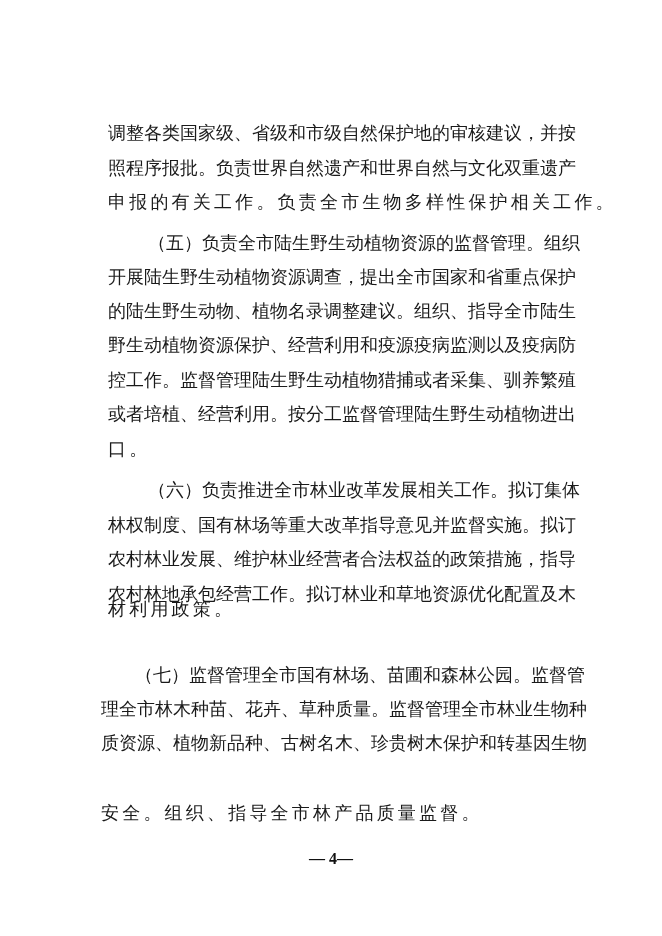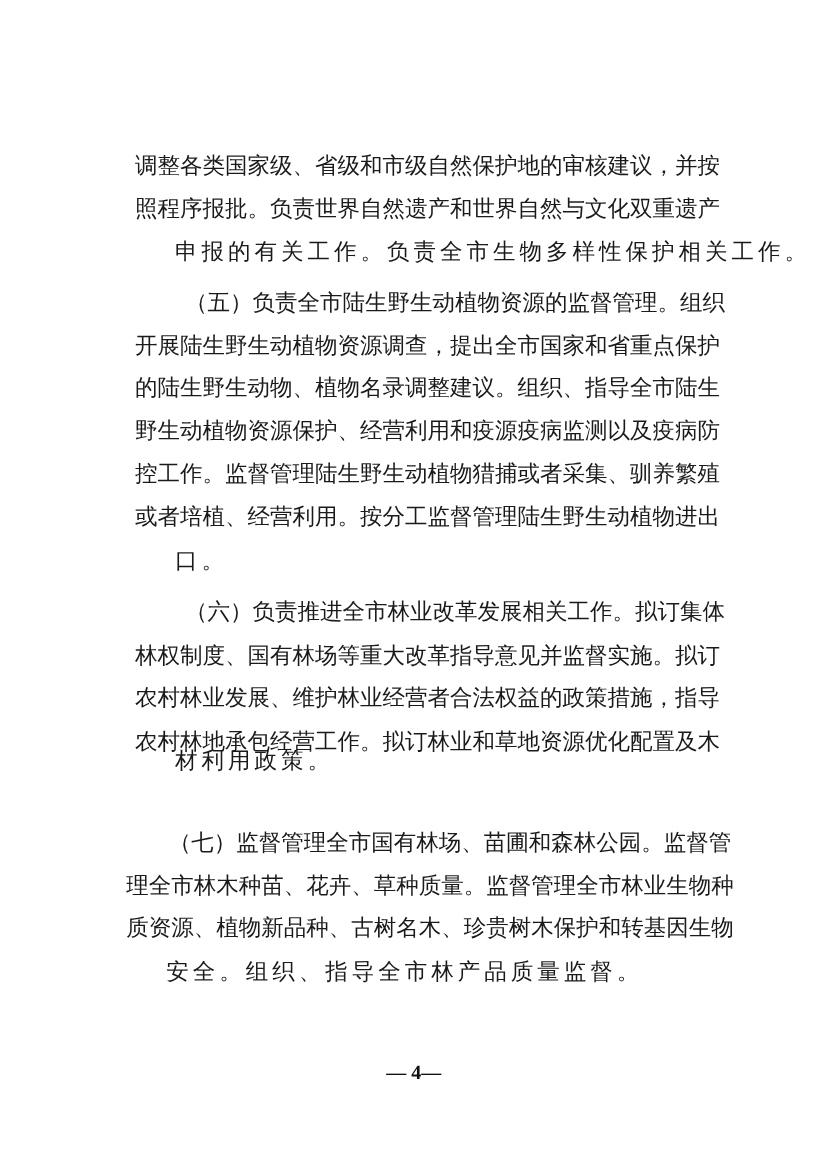--- a/index.html
+++ b/index.html
@@ -1,21 +1,21 @@
 <!DOCTYPE html>
 <html><head>
 <meta charset="utf-8">
 <style>
   html, body { margin: 0; padding: 0; background: #ffffff; }
   body { width: 662px; height: 936px; position: relative; overflow: hidden;
          font-family: "DejaVu Serif", "Liberation Serif", serif; color: #1a1a1a; }
   .page { position: absolute; left: 0; top: 0; width: 662px; height: 936px; background: #fff; }
   .line { position: absolute; white-space: nowrap; font-size: 18px; line-height: 22px;
           height: 22px; display: flex; justify-content: space-between; }
-  .line.short { justify-content: flex-start; letter-spacing: 3.2px; margin-left: 32px; }
+  .line.short { justify-content: flex-start; letter-spacing: 3.2px; }
   .line.full span.txt { letter-spacing: 0; }
   .pagenum { position: absolute; left: 300px; top: 850px; width: 62px; text-align: center;
              font-family: "Liberation Serif", serif; font-size: 16px; font-weight: bold; color: #111; }
 </style>
 </head>
 <body>
 
 <div class="page">
 
   <div>
@@ -441,17 +441,17 @@
         <span class="txt">木</span>
         <span class="txt">保</span>
         <span class="txt">护</span>
         <span class="txt">和</span>
         <span class="txt">转</span>
         <span class="txt">基</span>
         <span class="txt">因</span>
         <span class="txt">生</span>
         <span class="txt">物</span>
       </div>
-    <div class="line short" style="left:101px; top:767px;">安全。组织、指导全市林产品质量监督。</div>
+    <div class="line short" style="left:101px; top:802px;">安全。组织、指导全市林产品质量监督。</div>
   </div>
 
   <div class="pagenum">— 4—</div>
 </div>
 
 </body></html>

